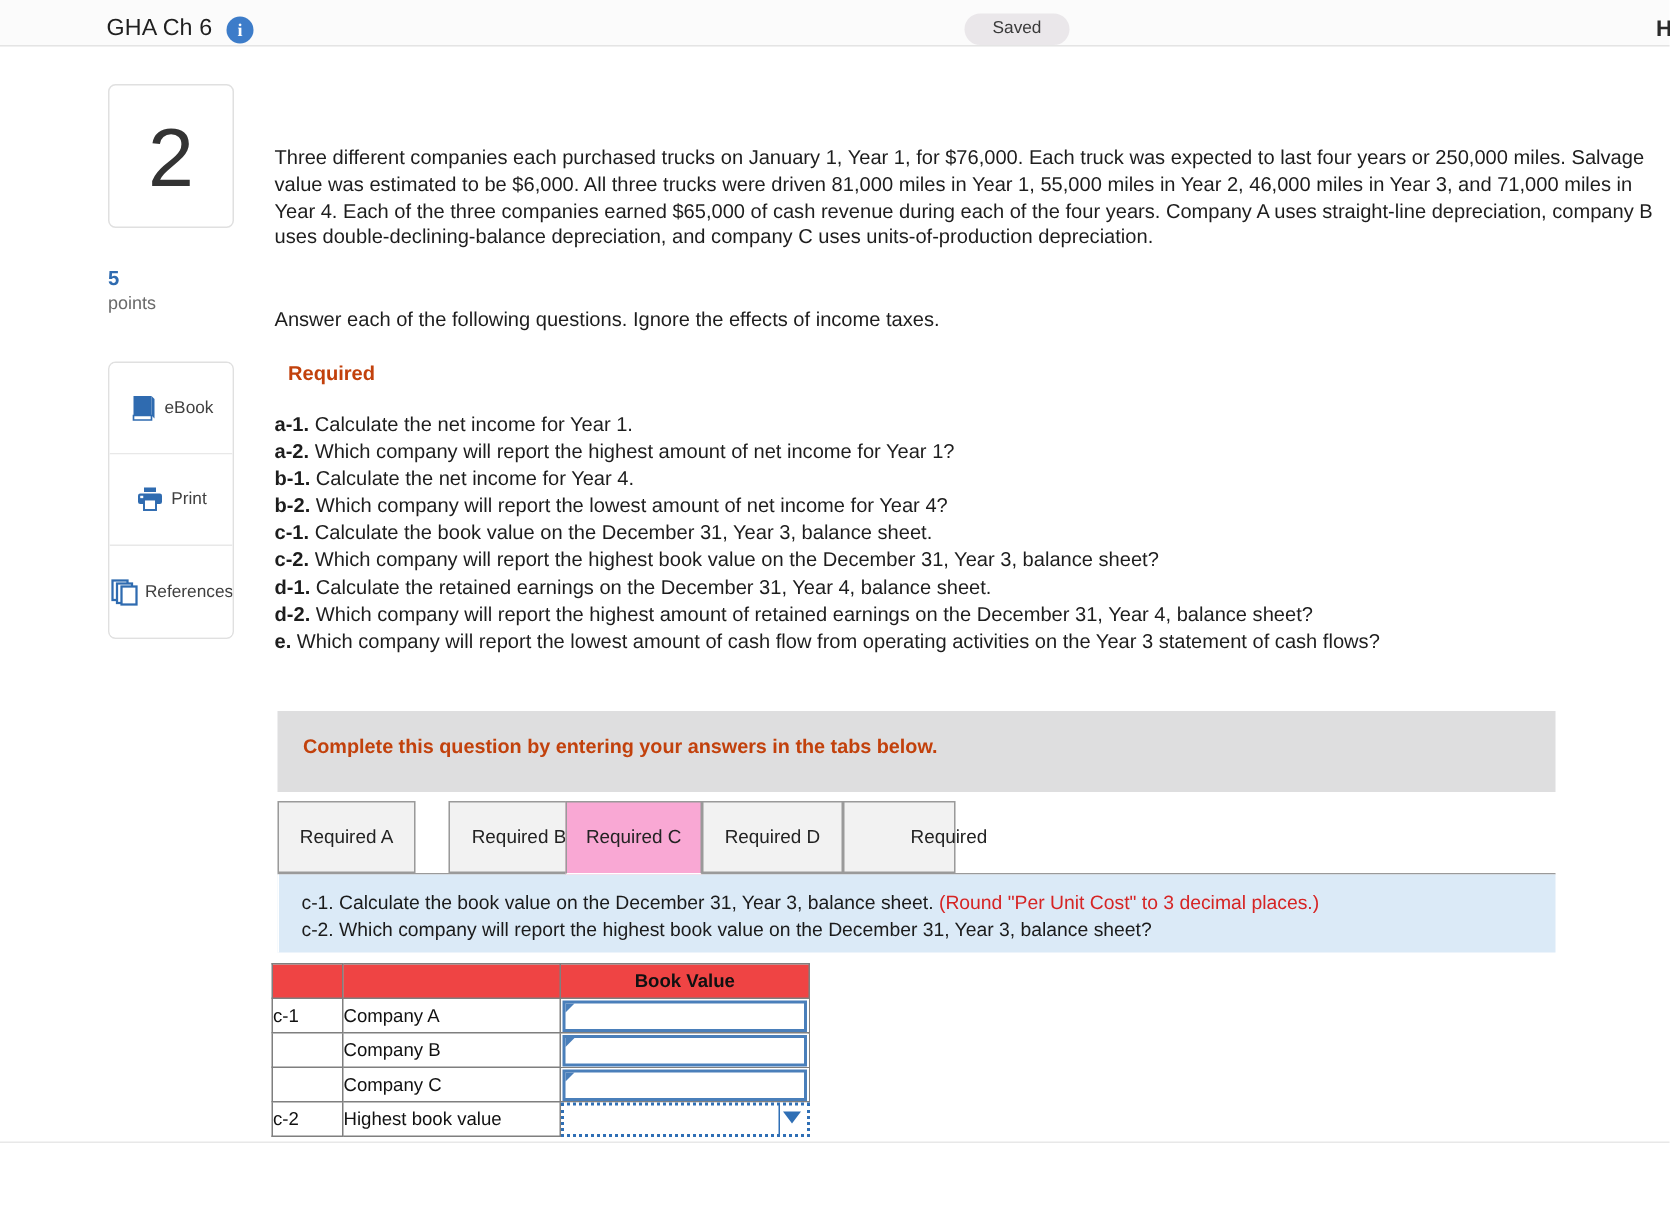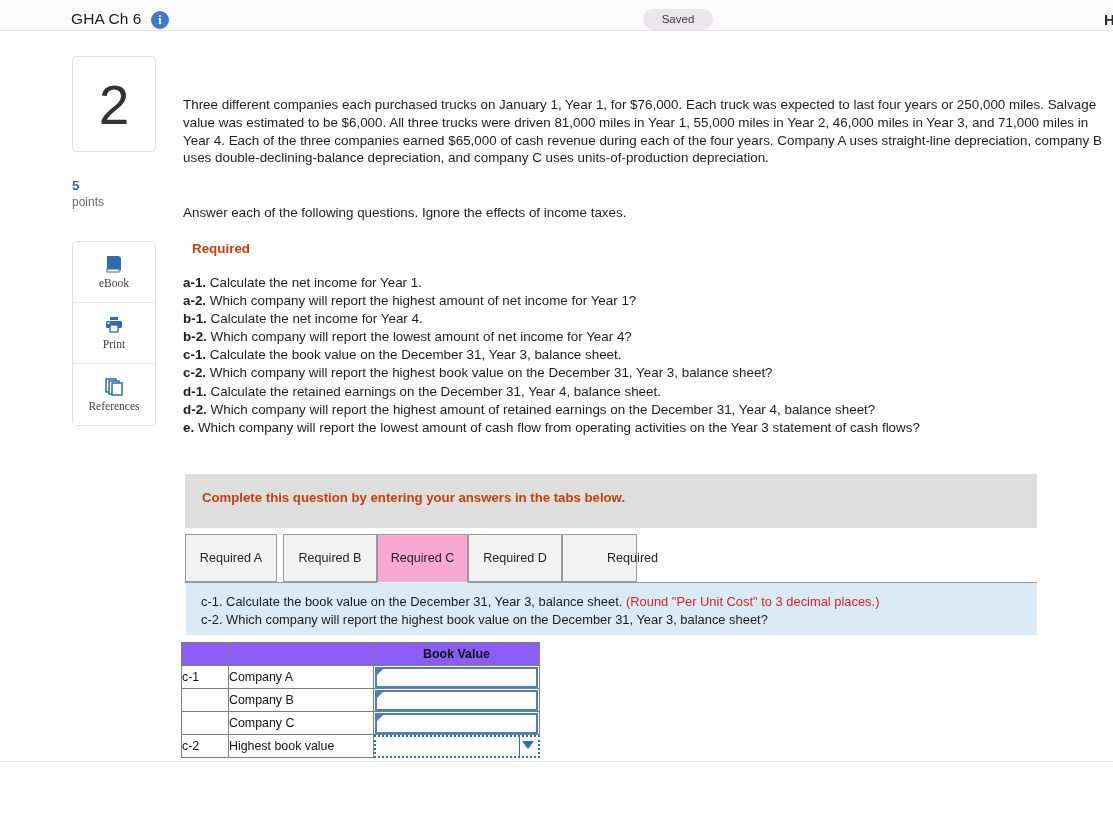--- a/index.html
+++ b/index.html
@@ -66,23 +66,23 @@
   }
   #tool-stack {
     position: absolute; left: 72px; top: 241px;
     width: 84px;
     border: 1px solid #e0e0e0; border-radius: 5px;
     background: #ffffff; overflow: hidden;
   }
   .tool-btn {
     height: 61px; width: 100%;
     border-bottom: 1px solid #e8e8e8;
-    display: flex; flex-direction: column;
+    display: flex; flex-direction: row;
     align-items: center; justify-content: center;
-    gap: 4px; cursor: pointer; background: #fff; font-family: Liberation Serif, serif;
+    gap: 4px; cursor: pointer; background: #fff;
   }
   .tool-btn:last-child { border-bottom: none; }
   .tool-label { font-size: 11.5px; color: #404040; }
   .tool-ico { width: 20px; height: 18px; position: relative; }
 
   
   #qtext {
     position: absolute; left: 183px; top: 96px;
     width: 930px;
     font-size: 13.4px; line-height: 17.8px; color: #1d1d1d;
@@ -162,21 +162,21 @@
     border-collapse: collapse;
   }
   #answer-table td, #answer-table th {
     border: 1px solid #7f7f7f;
     height: 23px; padding: 0;
   }
   .col-code { width: 47px; }
   .col-label { width: 145px; }
   .col-val { width: 166px; }
   .hdr {
-    background: #8b5cf6;
+    background: #ef4444;
     font-size: 12.4px; font-weight: bold; color: #111111;
     text-align: center;
   }
   .cell-code {
     font-size: 12.4px; color: #111111;
     padding-left: 6px; background: #fff;
   }
   .cell-label {
     font-size: 12.4px; color: #111111;
     padding-left: 6px; background: #fff;
@@ -288,21 +288,21 @@
   <div class="req-line"><span class="req-key">e.</span> <span>Which company will report the lowest amount of cash flow from operating activities on the Year 3 statement of cash flows?</span></div>
 </div>
 
 <div id="instruction-banner">
   <div id="instruction-text">Complete this question by entering your answers in the tabs below.</div>
 </div>
 
 <div id="tabstrip">
   <div id="tab-underline"></div>
   <div class="tab" style="left:0px;width:92px;">Required A</div>
-  <div class="tab" style="left:98px;width:94px;">Required B</div>
+  <div class="tab" style="left:114px;width:94px;">Required B</div>
   <div class="tab active" style="left:192px;width:91px;">Required C</div>
   <div class="tab" style="left:283px;width:94px;">Required D</div>
   <div class="tab" style="left:377px;width:75px;padding-left:44px;">Required E</div>
 </div>
 
 <div id="prompt-box">
   <div id="prompt-line1">
     <span>c-1. Calculate the book value on the December 31, Year 3, balance sheet.</span>
     <span class="round-note">(Round "Per Unit Cost" to 3 decimal places.)</span>
   </div>

